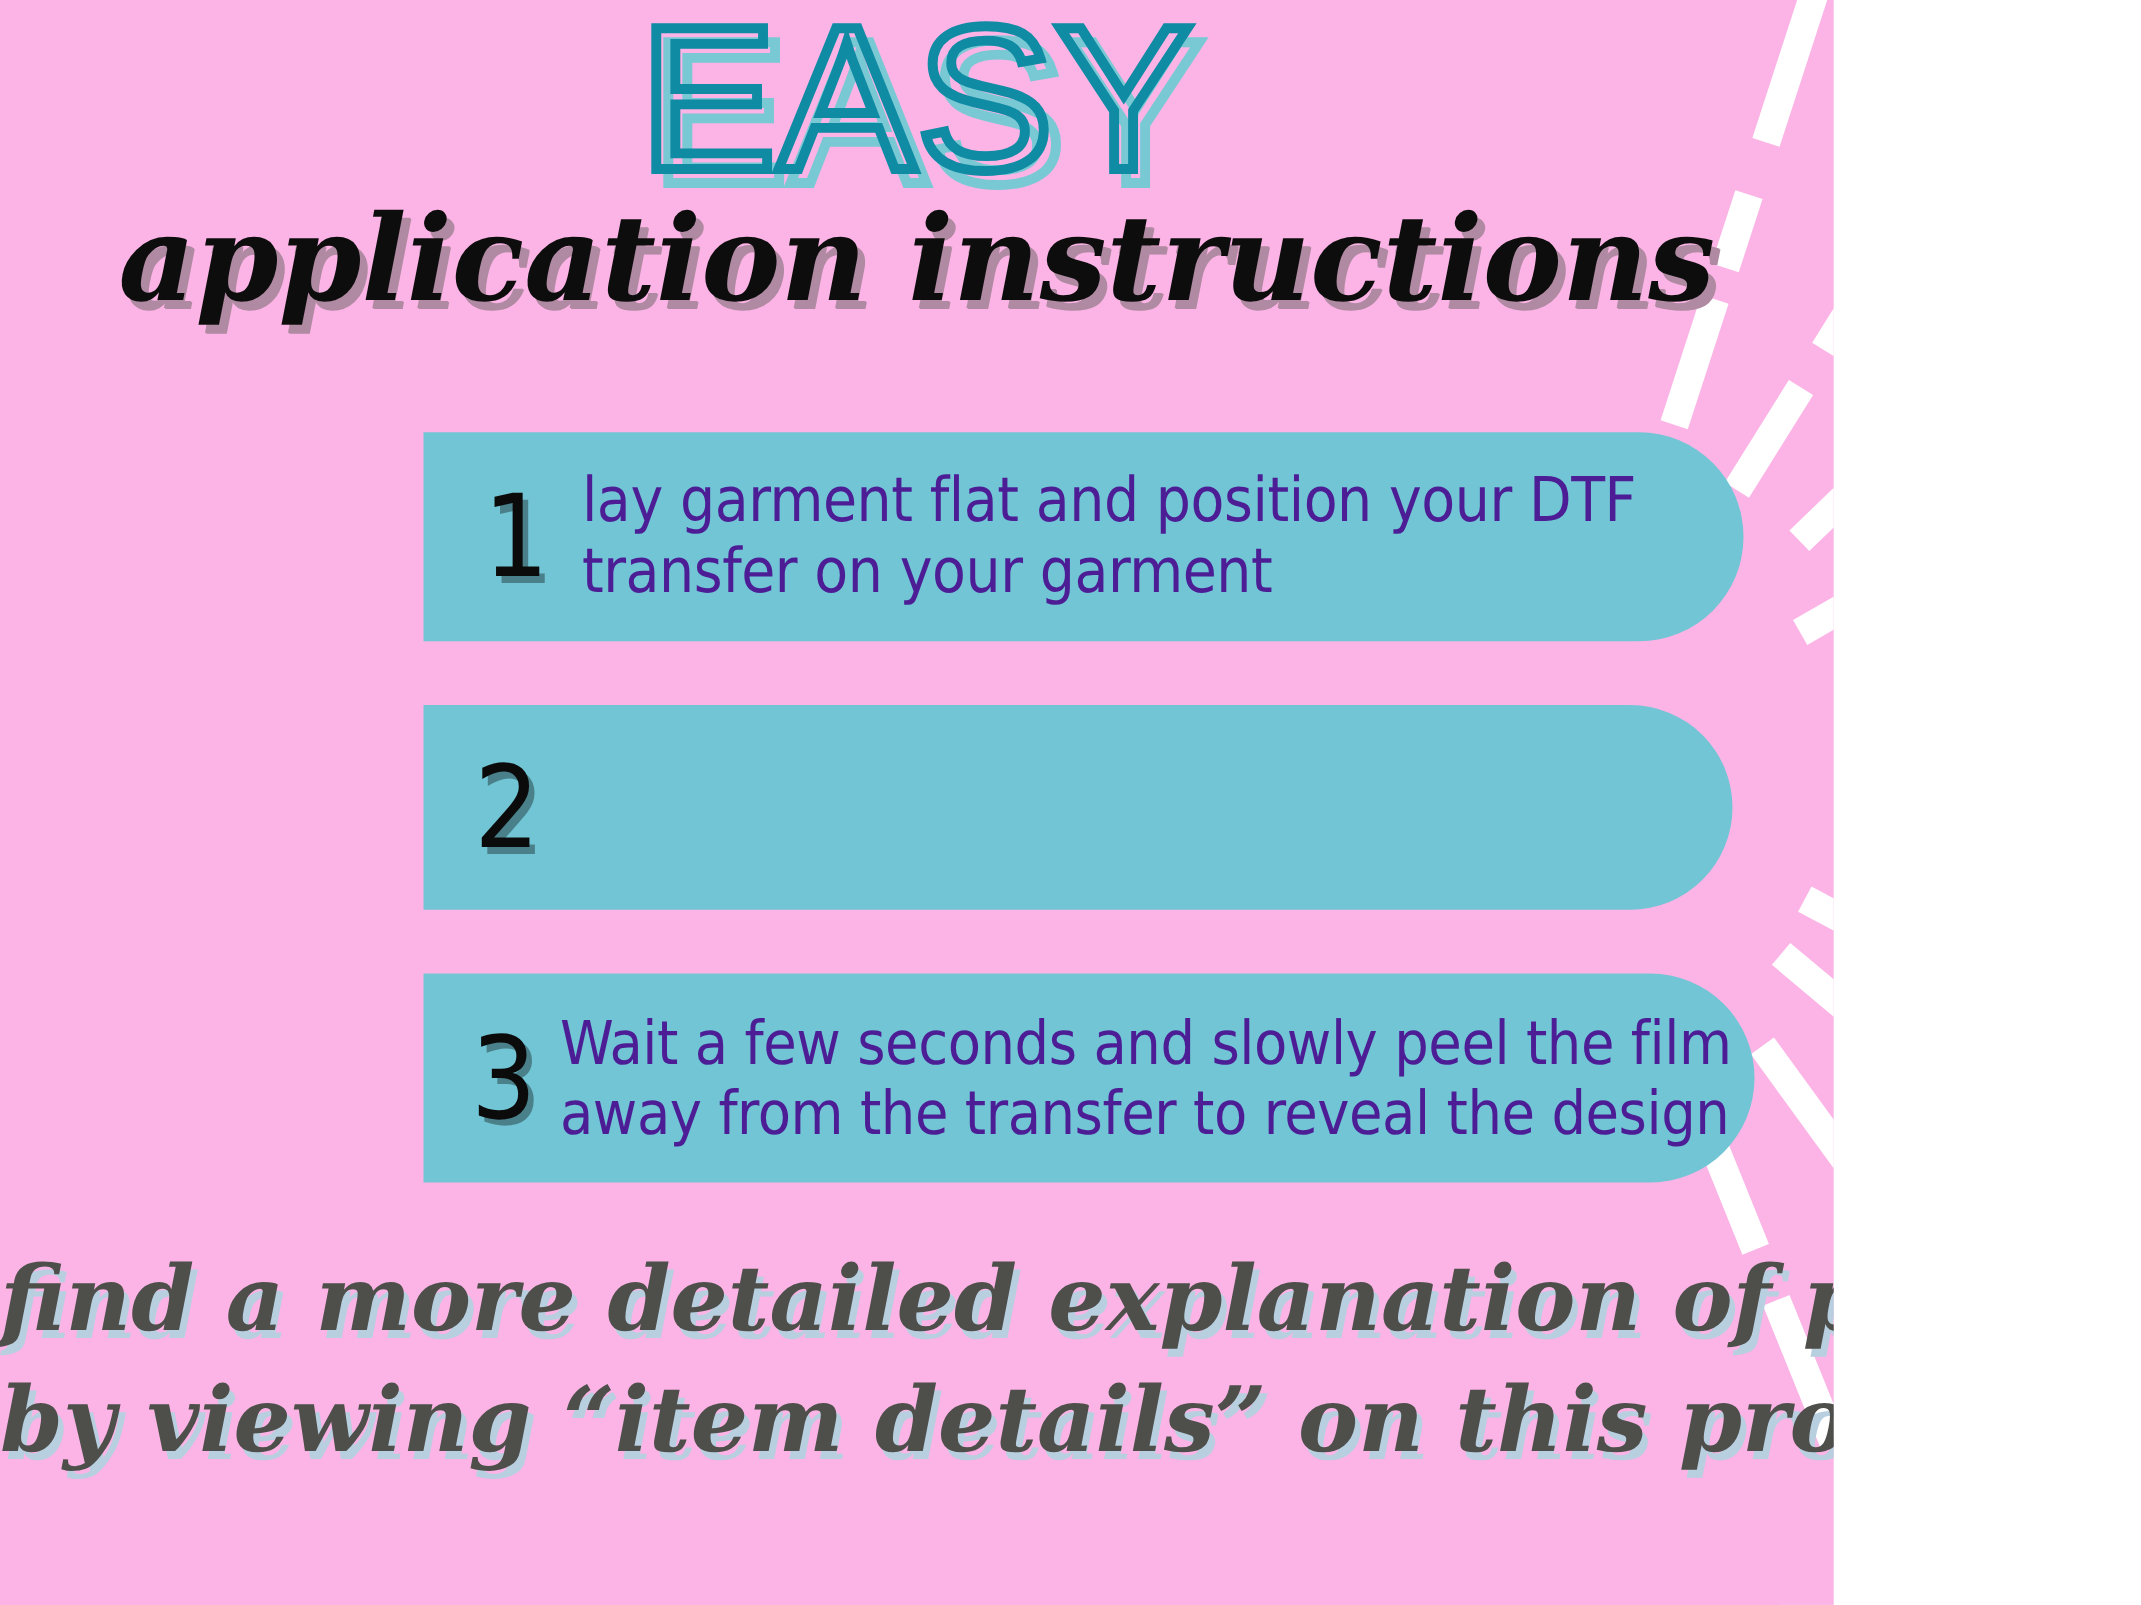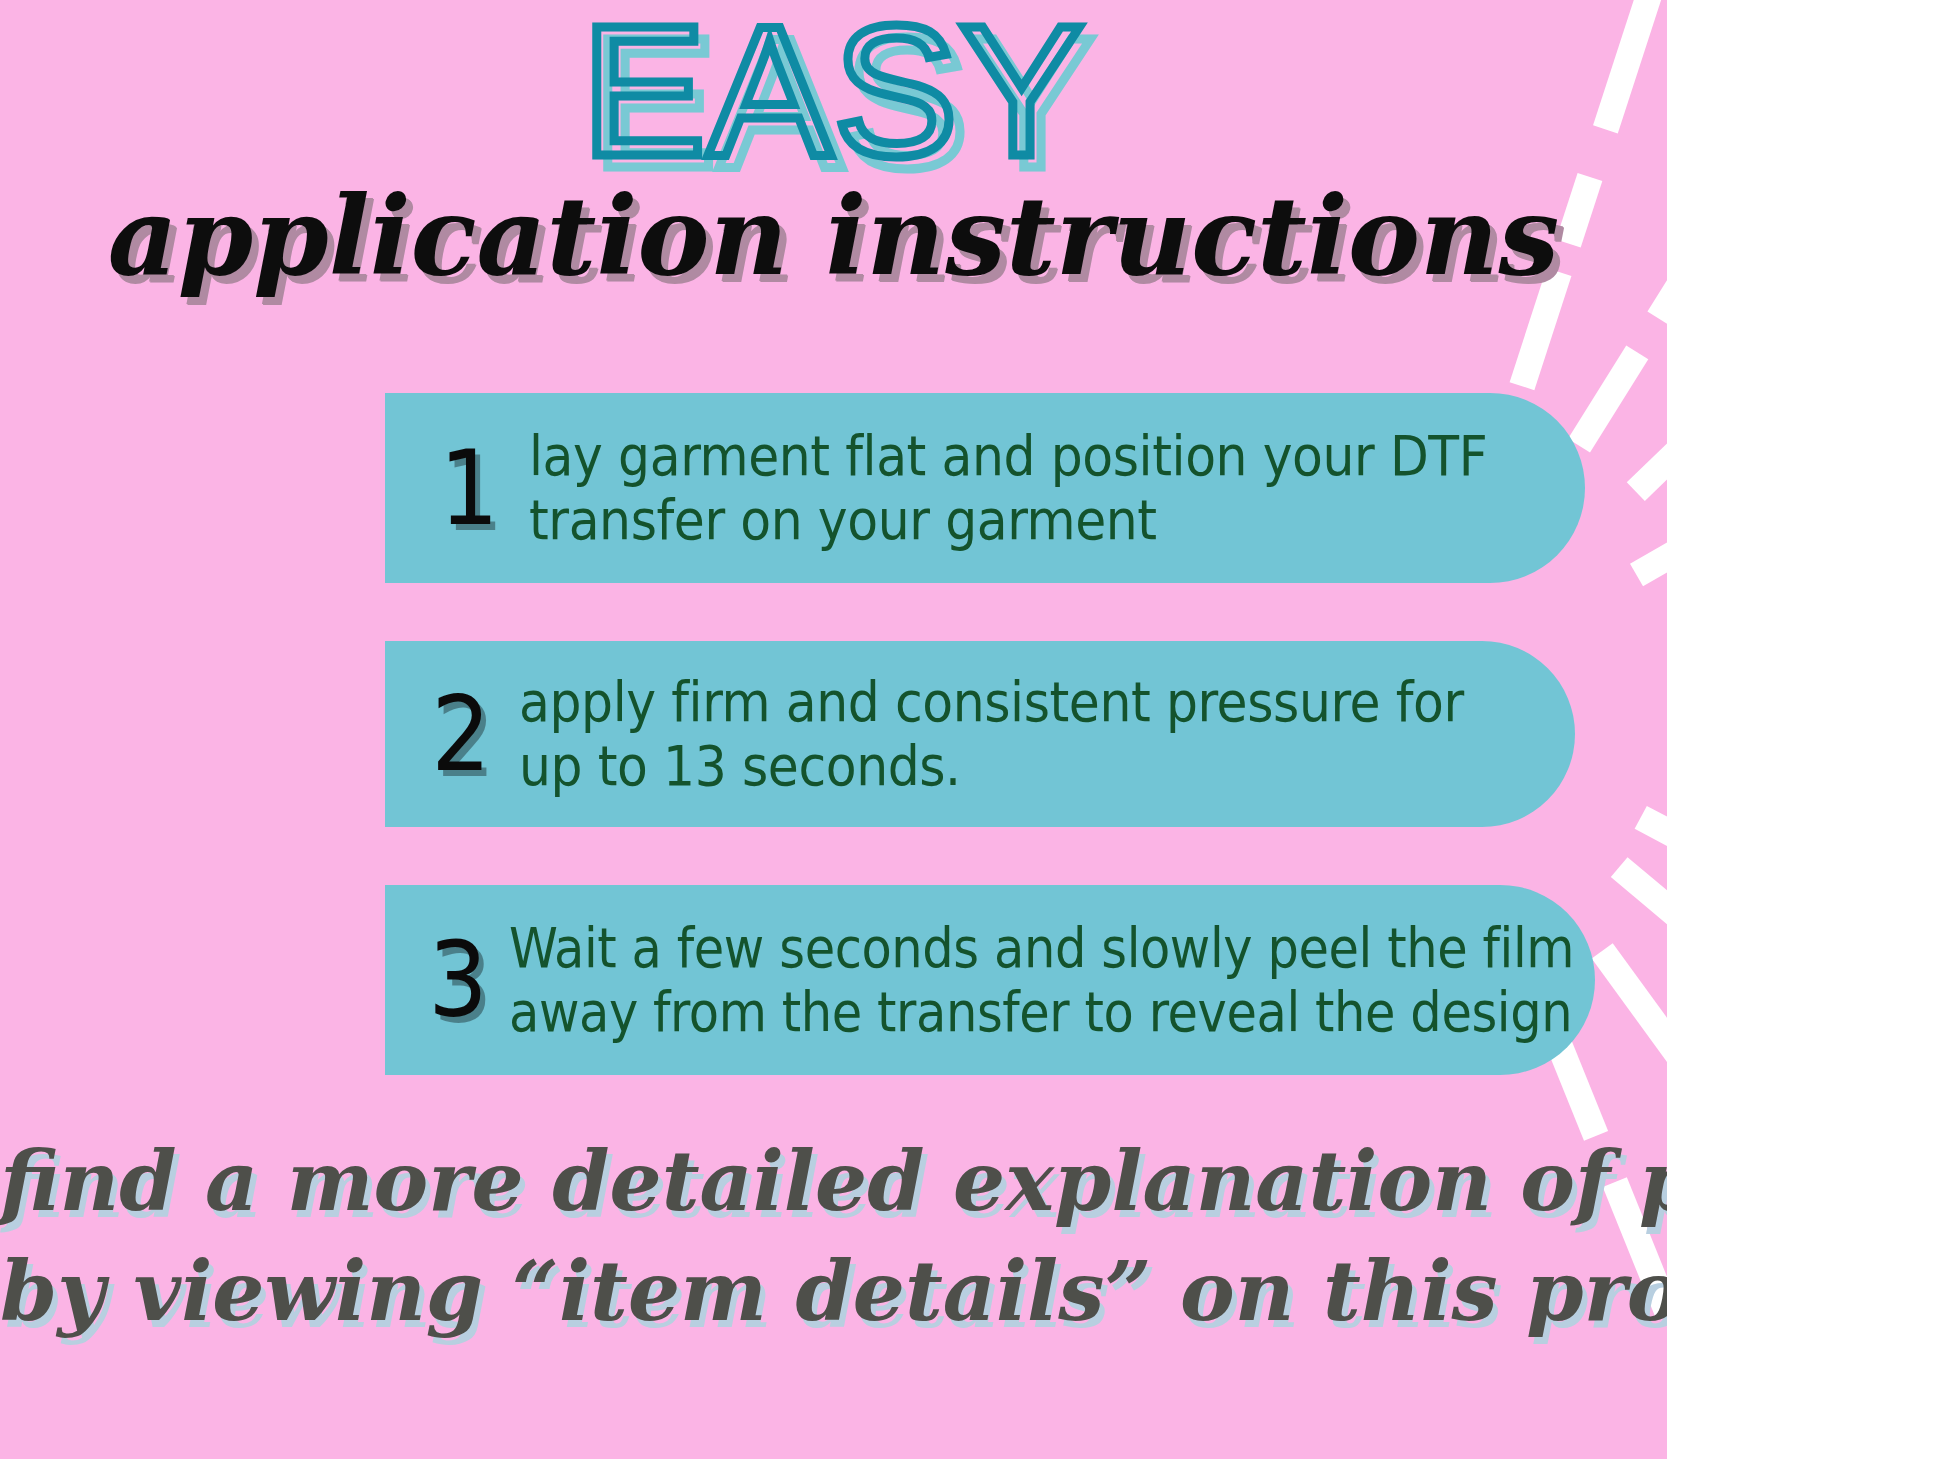--- a/index.html
+++ b/index.html
@@ -106,21 +106,21 @@
   }
   #step-1 .step-number { width: 96px; margin-left: 36px; }
   #step-2 .step-number { width: 96px; margin-left: 28px; }
   #step-3 .step-number { width: 86px; margin-left: 30px; }
 
   .step-text {
     font-family: "Liberation Sans Narrow", "DejaVu Sans Condensed", "Liberation Sans", sans-serif;
     font-size: 57px;
     line-height: 64px;
     font-weight: 400;
-    color: #14532d;
+    color: #4c1d95;
     letter-spacing: -0.4px;
     flex: 1 1 auto;
     white-space: pre-line;
   }
   #step-1 .step-text { margin-left: 12px; font-size: 56px; }
   #step-2 .step-text { margin-left: 10px; font-size: 56px; }
   #step-3 .step-text { margin-left: 8px; font-size: 55px; }
 
   
   #footer {
@@ -188,22 +188,20 @@
   </div>
 
   <div id="step-1" class="step-pill">
     <div class="step-number">1</div>
     <div class="step-text">lay garment flat and position your DTF
 transfer on your garment</div>
   </div>
 
   <div id="step-2" class="step-pill">
     <div class="step-number">2</div>
-    <div class="step-text">apply firm and consistent pressure for
-up to 13 seconds.</div>
   </div>
 
   <div id="step-3" class="step-pill">
     <div class="step-number">3</div>
     <div class="step-text">Wait a few seconds and slowly peel the film
 away from the transfer to reveal the design</div>
   </div>
 
   <div id="footer">
     <span class="footer-line script-font">find a more detailed explanation of pressing instructions</span>

